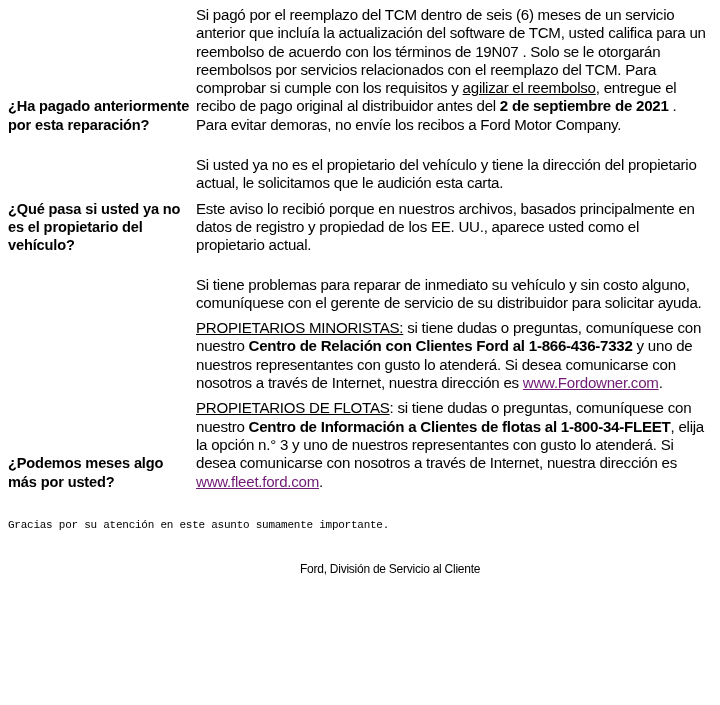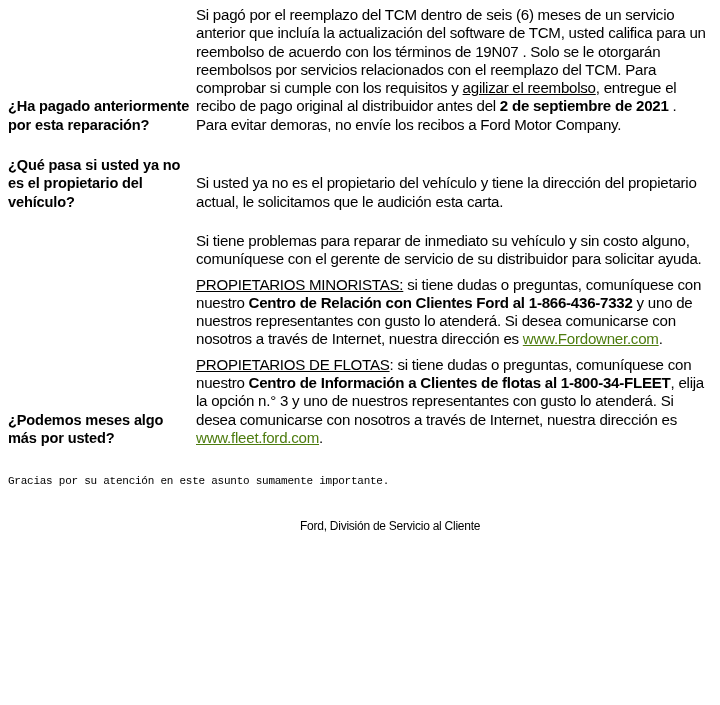--- a/index.html
+++ b/index.html
@@ -57,21 +57,21 @@
   
   .gap-a { height: 22px; }
   .gap-b { height: 21px; }
   .gap-c { height: 25px; }
   .gap-d { height: 26px; }
 
   
   .b { font-weight: bold; }
   .u { text-decoration: underline; }
   .link {
-    color: #4d7c0f;
+    color: #701a75;
     text-decoration: underline;
   }
 
   
   .closing {
     font-size: 11px;
     line-height: 18.3px;
     letter-spacing: -0.25px;
     font-family: Liberation Mono, monospace;
   }
@@ -94,20 +94,21 @@
       <p><span>Si pagó por el reemplazo del TCM dentro de seis (6) meses de un servicio anterior que incluía la actualización del software de TCM, usted califica para un reembolso de acuerdo con los términos de 19N07 . Solo se le otorgarán reembolsos por servicios relacionados con el reemplazo del TCM. Para comprobar si cumple con los requisitos y </span><span class="u">agilizar el reembolso</span><span>, entregue el recibo de pago original al distribuidor antes del </span><span class="b nowrap">2 de septiembre de 2021</span><span> . Para evitar demoras, no envíe los recibos a Ford Motor Company.</span></p>
     </div>
   </div>
 
   <div class="gap-a"></div>
 
   <div class="qa-row">
     <div class="qa-question">¿Qué pasa si usted ya no es el propietario del vehículo?</div>
     <div class="qa-answer">
       <p><span>Si usted ya no es el propietario del vehículo y tiene la dirección del propietario actual, le solicitamos que le audición esta carta.</span></p>
+      <p><span>Este aviso lo recibió porque en nuestros archivos, basados principalmente en datos de registro y propiedad de los EE. UU.,  aparece usted como el propietario actual.</span></p>
     </div>
   </div>
 
   <div class="gap-b"></div>
 
   <div class="qa-row">
     <div class="qa-question">¿Podemos meses algo más por usted?</div>
     <div class="qa-answer">
 
       <p><span>Si tiene problemas para reparar de inmediato su vehículo y sin costo alguno, comuníquese con el gerente de servicio de su distribuidor para solicitar ayuda.</span></p>

